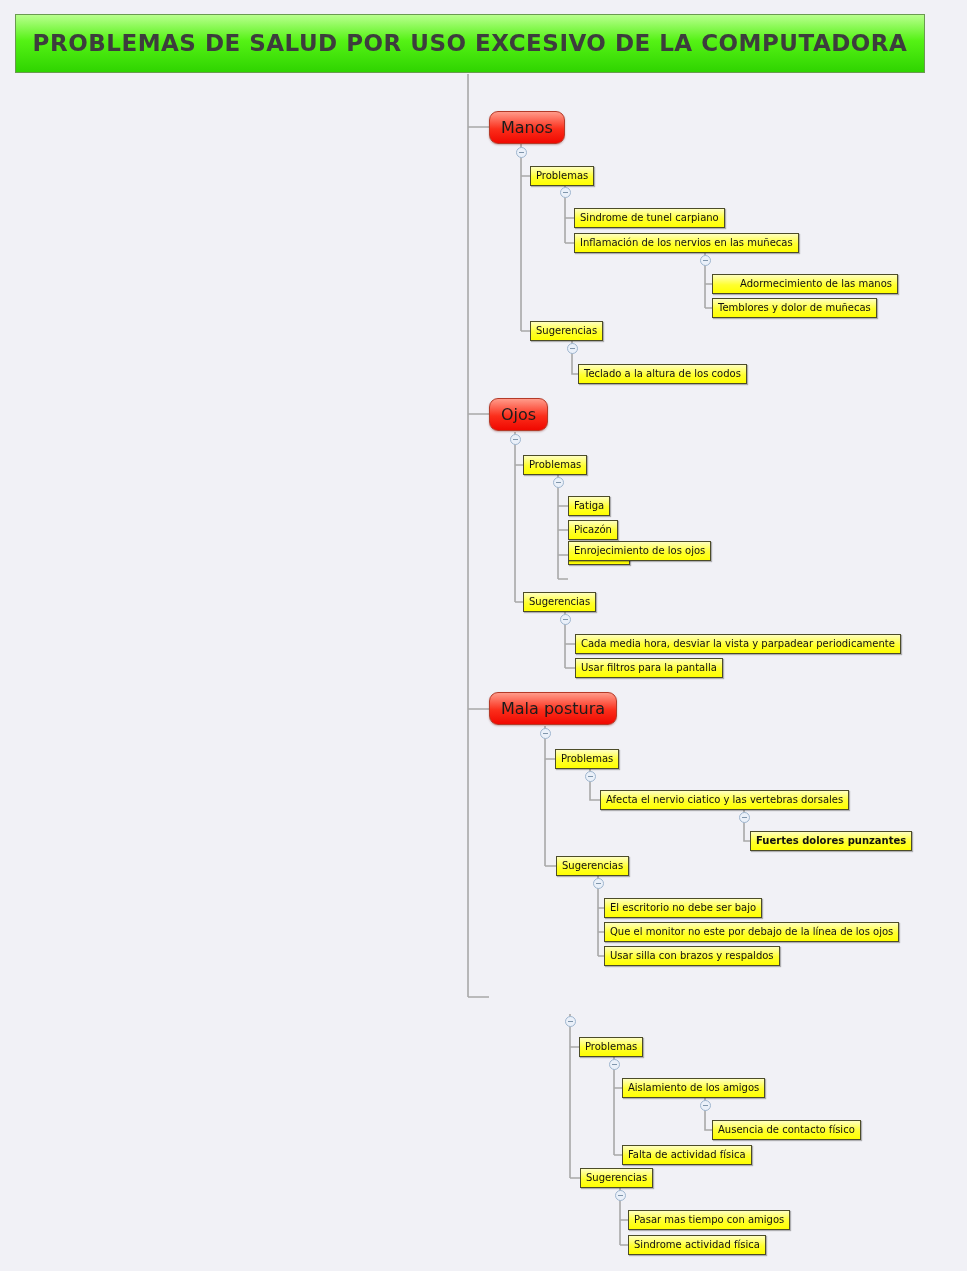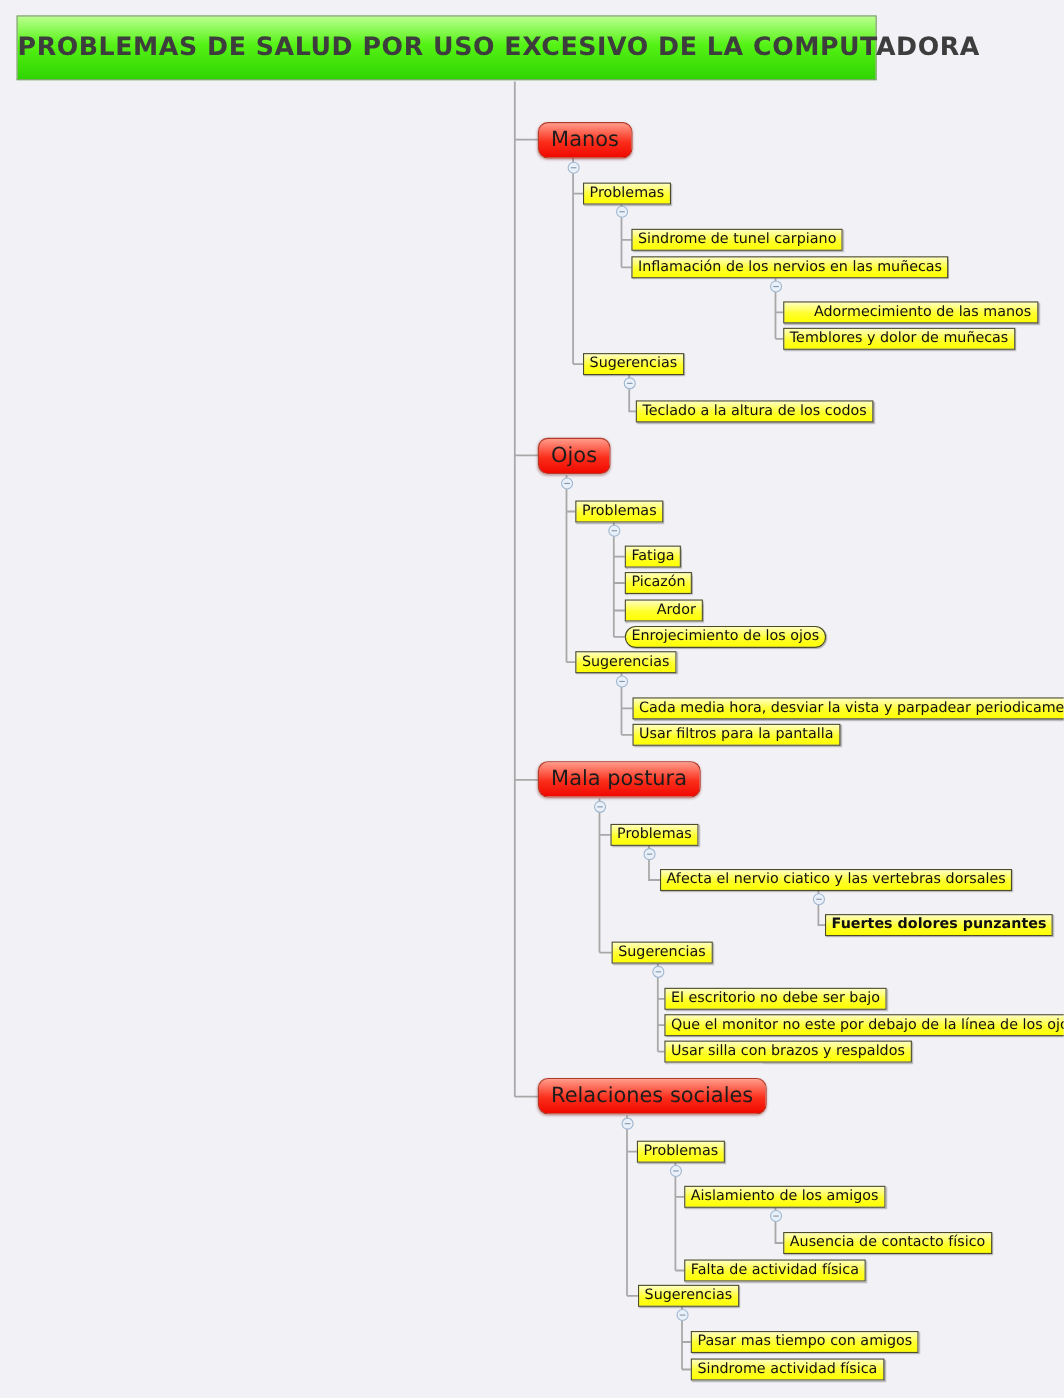--- a/index.html
+++ b/index.html
@@ -18,54 +18,54 @@
   }
   #connectors {
     position: absolute;
     left: 0; top: 0;
     width: 967px; height: 1271px;
     z-index: 1;
   }
   .root {
     position: absolute;
     left: 15px; top: 14px;
-    width: 782px; height: 59px;
+    width: 910px; height: 59px;
     box-sizing: border-box;
     background: linear-gradient(180deg, #b9ff8e 0%, #55f215 45%, #2fd400 100%);
     border: 1px solid #6a9a50;
     text-align: center;
     line-height: 57px;
     font-size: 23px;
     font-weight: bold;
     color: #3d3d3d;
     letter-spacing: 0.5px;
     z-index: 3;
     white-space: nowrap;
   }
   .node-red {
     position: absolute;
     box-sizing: border-box;
     background: linear-gradient(180deg, #ff9b8a 0%, #fb2e1b 55%, #f00800 100%);
     border: 1px solid #b43a28;
     border-radius: 9px;
     padding: 6px 11px;
-    font-size: 19px;
+    font-size: 16px;
     line-height: 19px;
     color: #1c1c1c;
     white-space: nowrap;
     z-index: 3;
     box-shadow: 0 1px 2px rgba(120,30,20,0.35);
   }
   .node-yellow {
     position: absolute;
     box-sizing: border-box;
     background: linear-gradient(180deg, #ffffc0 0%, #ffff2e 55%, #ffff00 100%);
     border: 1px solid #4c4c28;
     padding: 1px 5px;
-    font-size: 13px;
+    font-size: 10px;
     line-height: 16px;
     color: #101010;
     white-space: nowrap;
     z-index: 3;
     box-shadow: 1px 1px 1px rgba(0,0,0,0.28);
   }
   .fold {
     position: absolute;
     width: 11px; height: 11px;
     box-sizing: border-box;
@@ -112,35 +112,34 @@
       <path d="M705 1098 L705 1130 L712 1130"></path>
       <path d="M620 1188 L620 1245 M620 1220 L628 1220 M620 1245 L628 1245"></path>
     </g>
   </svg>
 
   <div class="root">PROBLEMAS DE SALUD POR USO EXCESIVO DE LA COMPUTADORA</div>
 
   <div class="node-red" style="left:489px;top:111px;">Manos</div>
   <div class="node-red" style="left:489px;top:398px;">Ojos</div>
   <div class="node-red" style="left:489px;top:692px;">Mala postura</div>
-  <div class="node-red" style="left:489px;top:980px;">Relaciones sociales</div>
 
   <div class="node-yellow" style="left:530px;top:166px;">Problemas</div>
   <div class="node-yellow" style="left:574px;top:208px;">Sindrome de tunel carpiano</div>
   <div class="node-yellow" style="left:574px;top:233px;">Inflamación de los nervios en las muñecas</div>
   <div class="node-yellow" style="left:712px;top:274px;padding-left:27px;">Adormecimiento de las manos</div>
   <div class="node-yellow" style="left:712px;top:298px;">Temblores y dolor de muñecas</div>
   <div class="node-yellow" style="left:530px;top:321px;">Sugerencias</div>
   <div class="node-yellow" style="left:578px;top:364px;">Teclado a la altura de los codos</div>
 
   <div class="node-yellow" style="left:523px;top:455px;">Problemas</div>
   <div class="node-yellow" style="left:568px;top:496px;">Fatiga</div>
   <div class="node-yellow" style="left:568px;top:520px;">Picazón</div>
   <div class="node-yellow" style="left:568px;top:545px;padding-left:28px;">Ardor</div>
-  <div class="node-yellow" style="left:568px;top:569px;border-radius:10px;">Enrojecimiento de los ojos</div>
+  <div class="node-yellow" style="left:568px;top:541px;">Enrojecimiento de los ojos</div>
   <div class="node-yellow" style="left:523px;top:592px;">Sugerencias</div>
   <div class="node-yellow" style="left:575px;top:634px;">Cada media hora, desviar la vista y parpadear periodicamente</div>
   <div class="node-yellow" style="left:575px;top:658px;">Usar filtros para la pantalla</div>
 
   <div class="node-yellow" style="left:555px;top:749px;">Problemas</div>
   <div class="node-yellow" style="left:600px;top:790px;">Afecta el nervio ciatico y las vertebras dorsales</div>
   <div class="node-yellow" style="left:750px;top:831px;font-weight:bold;">Fuertes dolores punzantes</div>
   <div class="node-yellow" style="left:556px;top:856px;">Sugerencias</div>
   <div class="node-yellow" style="left:604px;top:898px;">El escritorio no debe ser bajo</div>
   <div class="node-yellow" style="left:604px;top:922px;">Que el monitor no este por debajo de la línea de los ojos</div>

